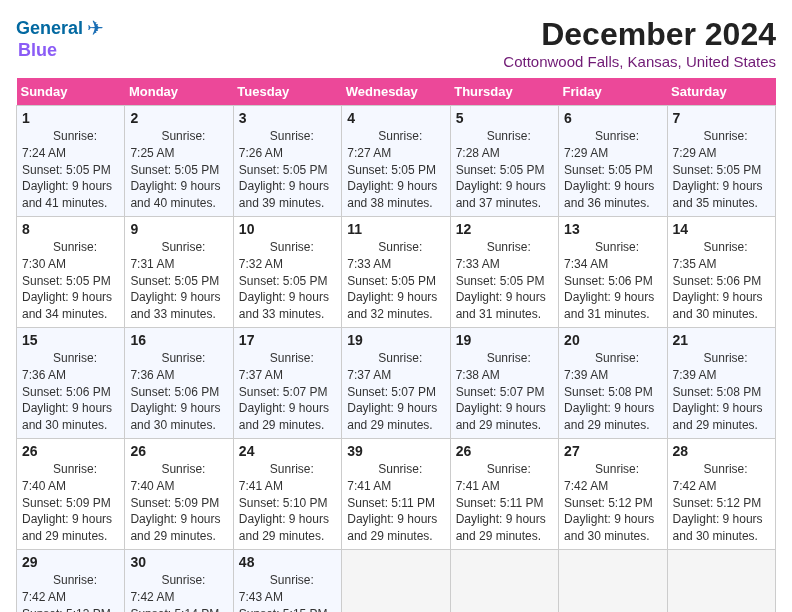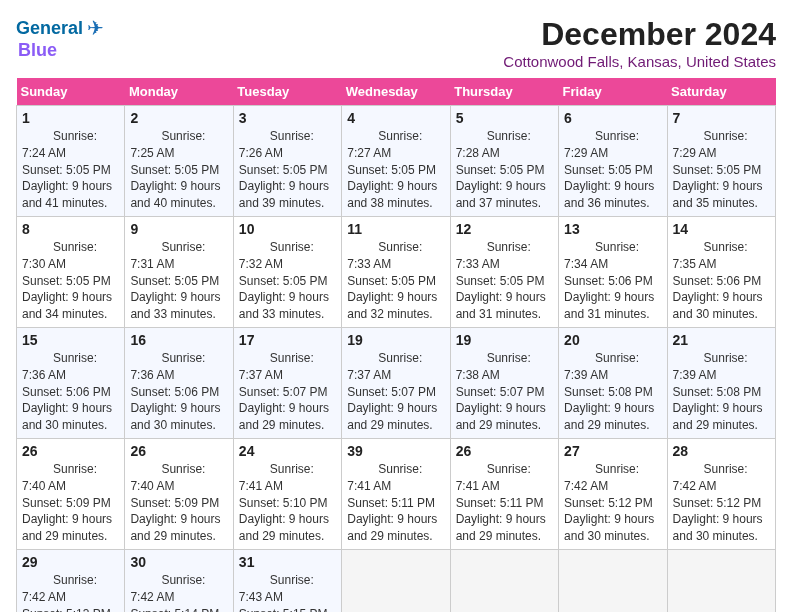--- a/index.html
+++ b/index.html
@@ -173,21 +173,21 @@
         <td><span class="day-num">27</span>
         <span class="day-info">Sunrise: 7:42 AM<br>Sunset: 5:12 PM<br>Daylight: 9 hours and 30 minutes.</span></td>
         <td><span class="day-num">28</span>
         <span class="day-info">Sunrise: 7:42 AM<br>Sunset: 5:12 PM<br>Daylight: 9 hours and 30 minutes.</span></td>
       </tr>
       <tr>
         <td><span class="day-num">29</span>
         <span class="day-info">Sunrise: 7:42 AM<br>Sunset: 5:13 PM<br>Daylight: 9 hours and 30 minutes.</span></td>
         <td><span class="day-num">30</span>
         <span class="day-info">Sunrise: 7:42 AM<br>Sunset: 5:14 PM<br>Daylight: 9 hours and 31 minutes.</span></td>
-        <td><span class="day-num">31</span>
+        <td><span class="day-num">48</span>
         <span class="day-info">Sunrise: 7:43 AM<br>Sunset: 5:15 PM<br>Daylight: 9 hours and 32 minutes.</span></td>
         <td class="empty-cell"></td>
         <td class="empty-cell"></td>
         <td class="empty-cell"></td>
         <td class="empty-cell"></td>
       </tr>
     </tbody>
 </table>
 
 </body></html>

